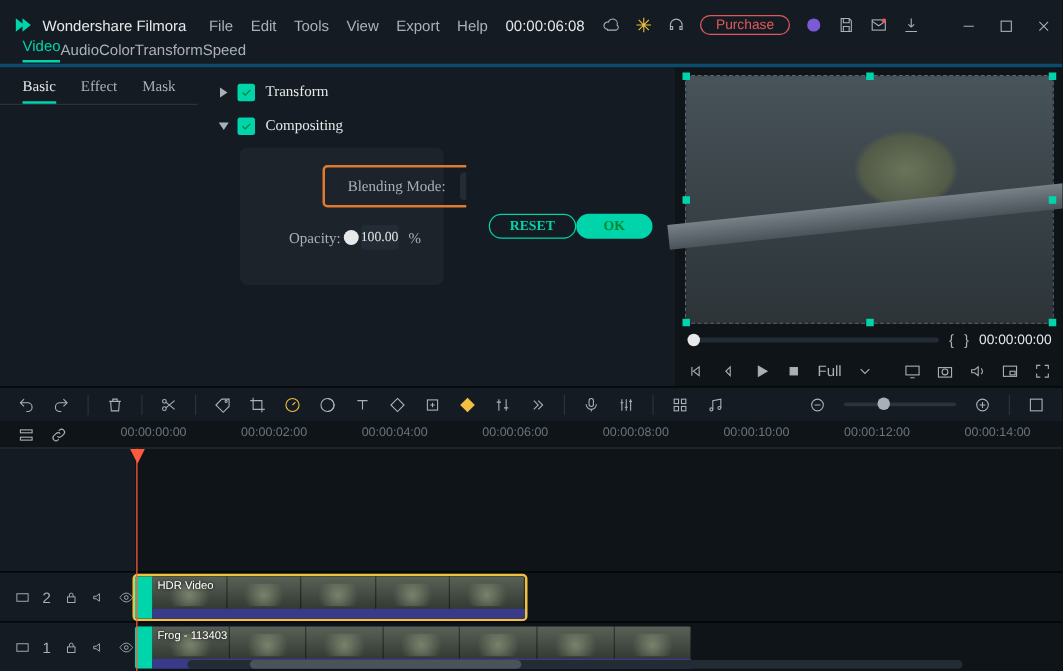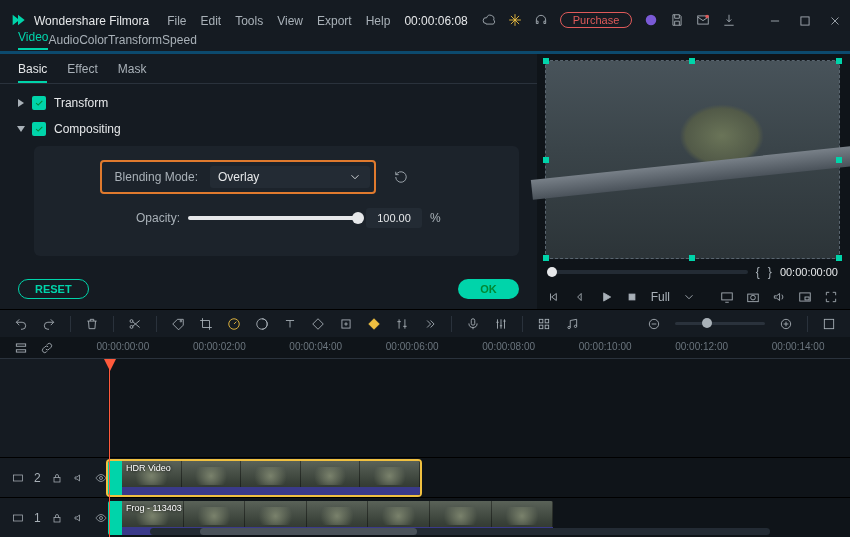--- a/index.html
+++ b/index.html
@@ -75,22 +75,23 @@
 
   
   .main {
     display: flex;
     height: calc(100% - 28px - 26px - 228px);
   }
   .left {
     width: 540px;
     background: var(--bg-1);
     display: flex;
-    flex-direction: column;
+    flex-direction: row;
     min-height: 0;
+    font-family: Liberation Serif, serif;
   }
   .right {
     flex: 1;
     background: var(--bg-0);
     display: flex;
     flex-direction: column;
     padding: 6px 10px 0 8px;
   }
 
   .tabs3 {

